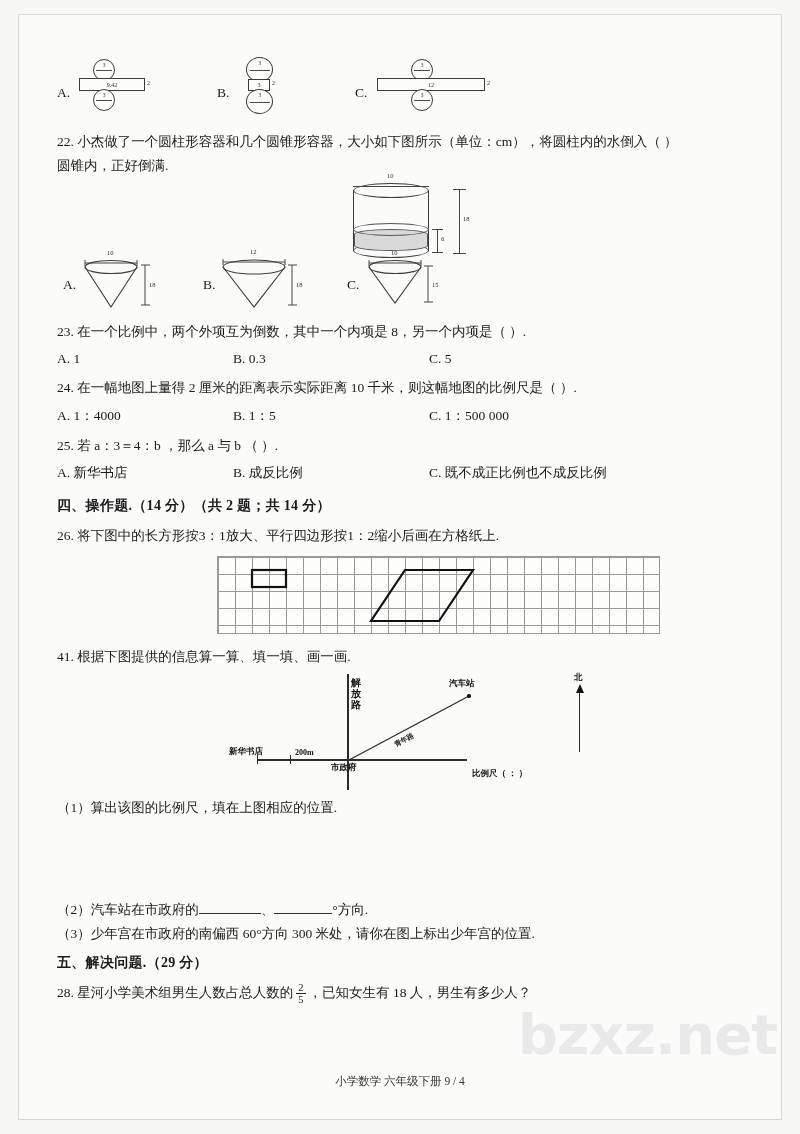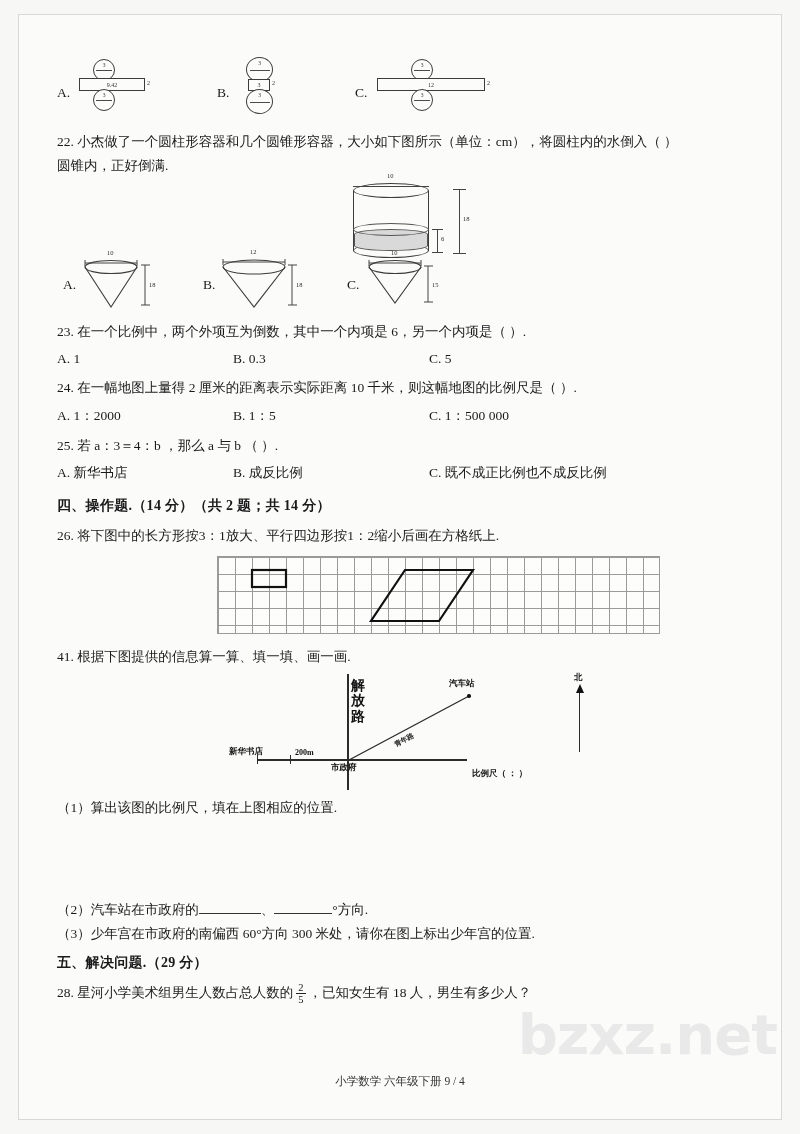--- a/index.html
+++ b/index.html
@@ -92,21 +92,21 @@
       #fdfdfc;
     border:1px solid #9a9a9a;
     box-sizing:border-box;
   }
 
   
   .mapfig { position:absolute; }
   .mapfig .ln { position:absolute; background:#2b2b2b; }
   .mapfig .txt { position:absolute; font-size:8.5px; color:#111; font-weight:bold; white-space:nowrap; }
   .mapfig .txtv {
-    position:absolute; font-size:14px; color:#111; font-weight:bold;
+    position:absolute; font-size:10px; color:#111; font-weight:bold;
     width:10px; line-height:1.08; text-align:center;
   }
   .mapfig .dot {
     position:absolute; width:3.5px; height:3.5px; background:#111; border-radius:50%;
   }
   .rot { position:absolute; font-size:7px; color:#222; font-weight:bold;
          transform-origin:left center; white-space:nowrap; }
 
   
   .frac {
@@ -260,32 +260,32 @@
           <line x1="59" y1="9" x2="68" y2="9" stroke="#444" stroke-width="1"></line>
           <line x1="59" y1="45" x2="68" y2="45" stroke="#444" stroke-width="1"></line>
         </svg>
         <span class="dimtxt" style="left:44px; top:-6px;">10</span>
         <span class="dimtxt" style="left:85px; top:26px;">15</span>
       </div>
     </div>
 
     <div class="spacer-s"></div>
 
-    <p class="qline">23. 在一个比例中，两个外项互为倒数，其中一个内项是 6，另一个内项是（      ）.</p>
+    <p class="qline">23. 在一个比例中，两个外项互为倒数，其中一个内项是 8，另一个内项是（      ）.</p>
     <div class="opts">
       <span class="o o1">A. 1</span>
       <span class="o o2">B. 0.3</span>
       <span class="o">C. 5</span>
     </div>
 
     <div class="spacer-s"></div>
 
     <p class="qline">24. 在一幅地图上量得 2 厘米的距离表示实际距离 10 千米，则这幅地图的比例尺是（      ）.</p>
     <div class="opts">
-      <span class="o o1">A. 1：2000</span>
+      <span class="o o1">A. 1：4000</span>
       <span class="o o2">B. 1：5</span>
       <span class="o">C. 1：500 000</span>
     </div>
 
     <div class="spacer-s"></div>
 
     <p class="qline">25. 若 a：3＝4：b ，那么 a 与 b （      ）.</p>
     <div class="opts">
       <span class="o o1">A. 新华书店</span>
       <span class="o o2">B. 成反比例</span>

